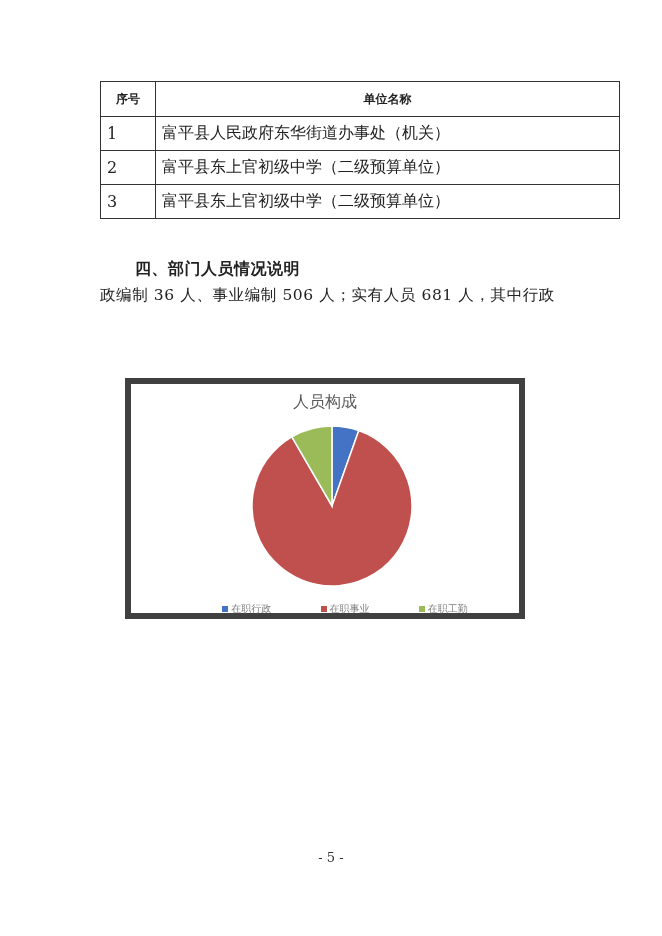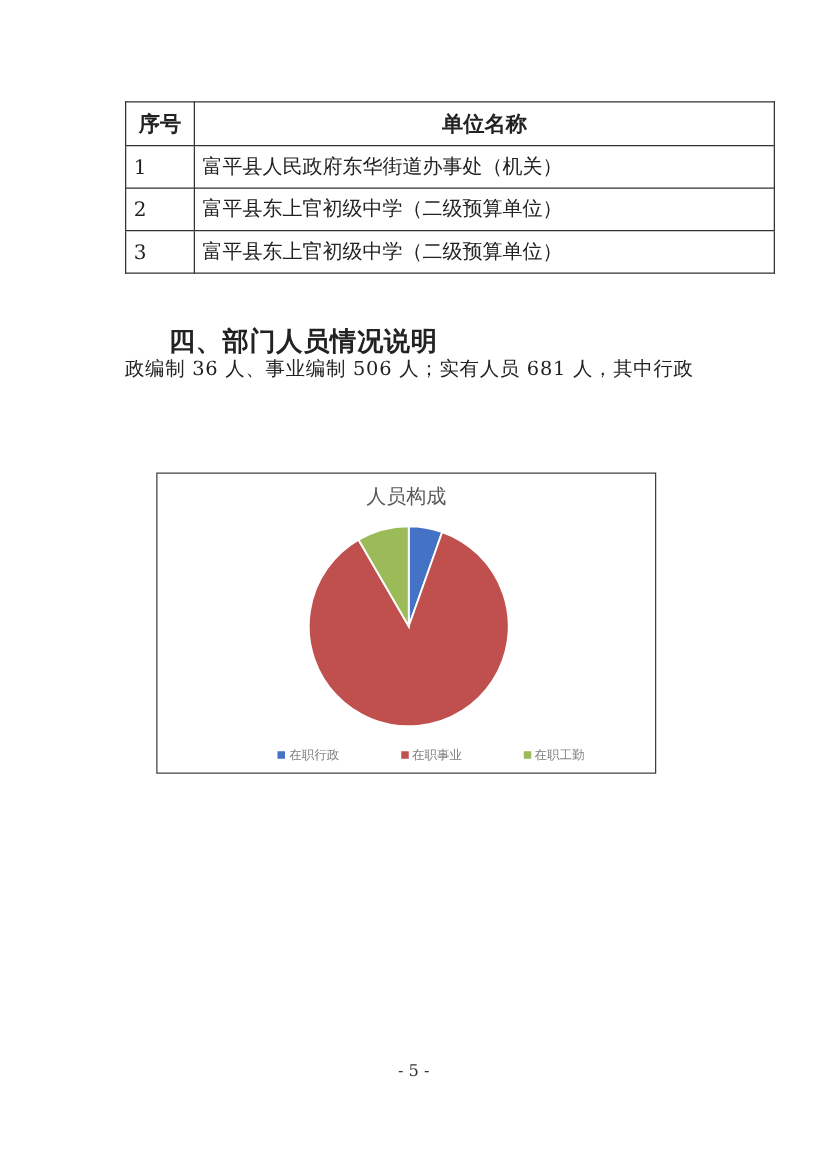--- a/index.html
+++ b/index.html
@@ -1,26 +1,26 @@
 <!DOCTYPE html>
 <html><head>
 <meta charset="utf-8">
 <style>
   html, body { margin:0; padding:0; background:#ffffff; }
   body { width:662px; height:936px; position:relative; overflow:hidden;
          font-family:"DejaVu Serif","Liberation Serif",serif; color:#222; }
   .tbl { position:absolute; left:100px; top:81px; width:520px; border-collapse:collapse; }
   .tbl td, .tbl th { border:1px solid #333; padding:0 6px; height:33px; font-size:16px; font-weight:normal; text-align:left; }
-  .tbl th { height:34px; font-weight:bold; font-family:"DejaVu Sans","Liberation Sans",sans-serif; text-align:center; font-size:17px; }
+  .tbl th { height:34px; font-weight:bold; font-family:"DejaVu Sans","Liberation Sans",sans-serif; text-align:center; font-size:12px; }
   .tbl .c1 { width:42px; }
-  .h4 { position:absolute; left:135px; top:259px; font-size:21px; font-weight:bold;
+  .h4 { position:absolute; left:135px; top:259px; font-size:16px; font-weight:bold;
         font-family:"DejaVu Sans","Liberation Sans",sans-serif; letter-spacing:0.5px; }
   .para { position:absolute; left:100px; top:283px; width:525px; font-size:15.5px; line-height:25px; letter-spacing:0.6px; }
   .para p { margin:0; }
-  .chart { position:absolute; left:125px; top:378px; width:400px; height:241px; border:1px solid #404040; box-sizing:border-box; }
+  .chart { position:absolute; left:125px; top:378px; width:400px; height:241px; border:6px solid #404040; box-sizing:border-box; }
   .chart-title { position:absolute; left:0; width:100%; top:8px; text-align:center; font-size:16px; color:#595959; }
   .chart svg { position:absolute; left:0; top:0; }
   .legend { position:absolute; left:0; width:100%; top:218px; text-align:center; font-size:10px; color:#7f7f7f; }
   .legend span.item { margin:0 3px;padding-left:40px; }
   .legend .sw { display:inline-block; width:6px; height:6px; margin-right:3px; }
   .pageno { position:absolute; left:0; width:662px; top:850px; text-align:center; font-size:13px; color:#333; }
 </style>
 </head>
 <body>
 

